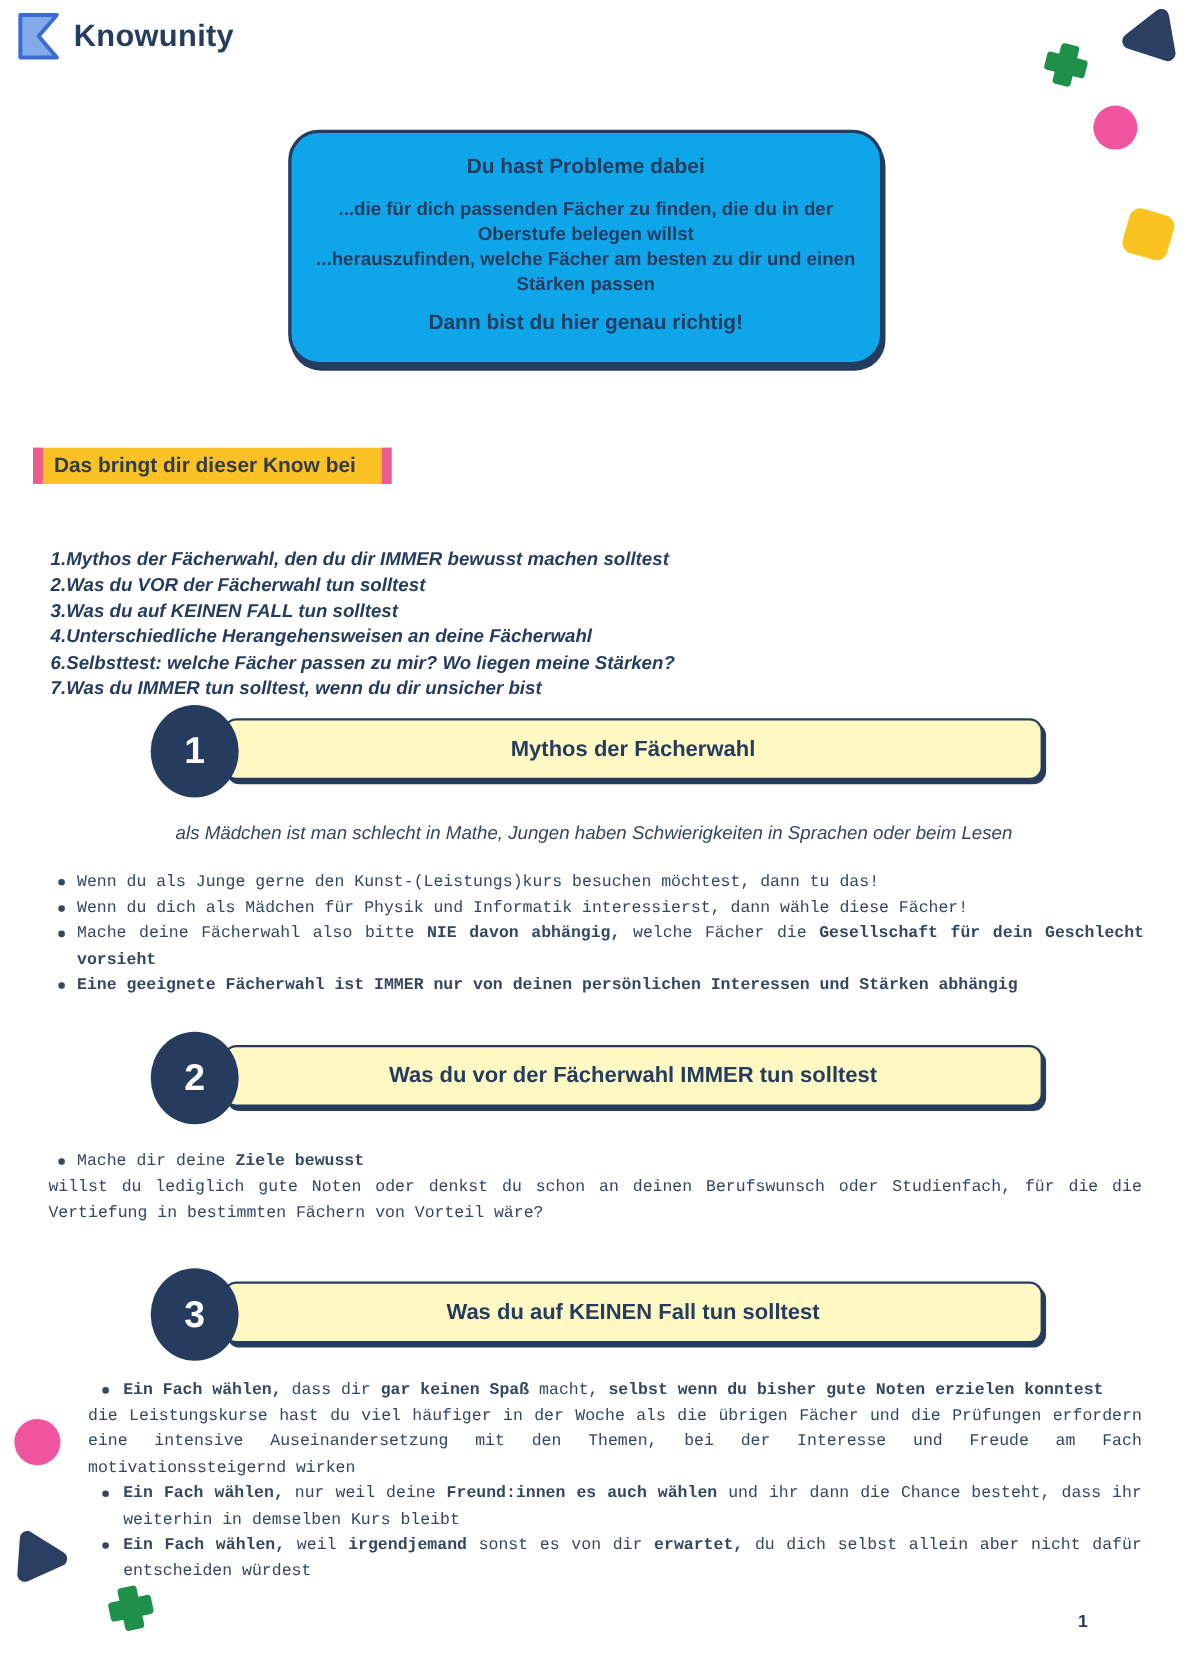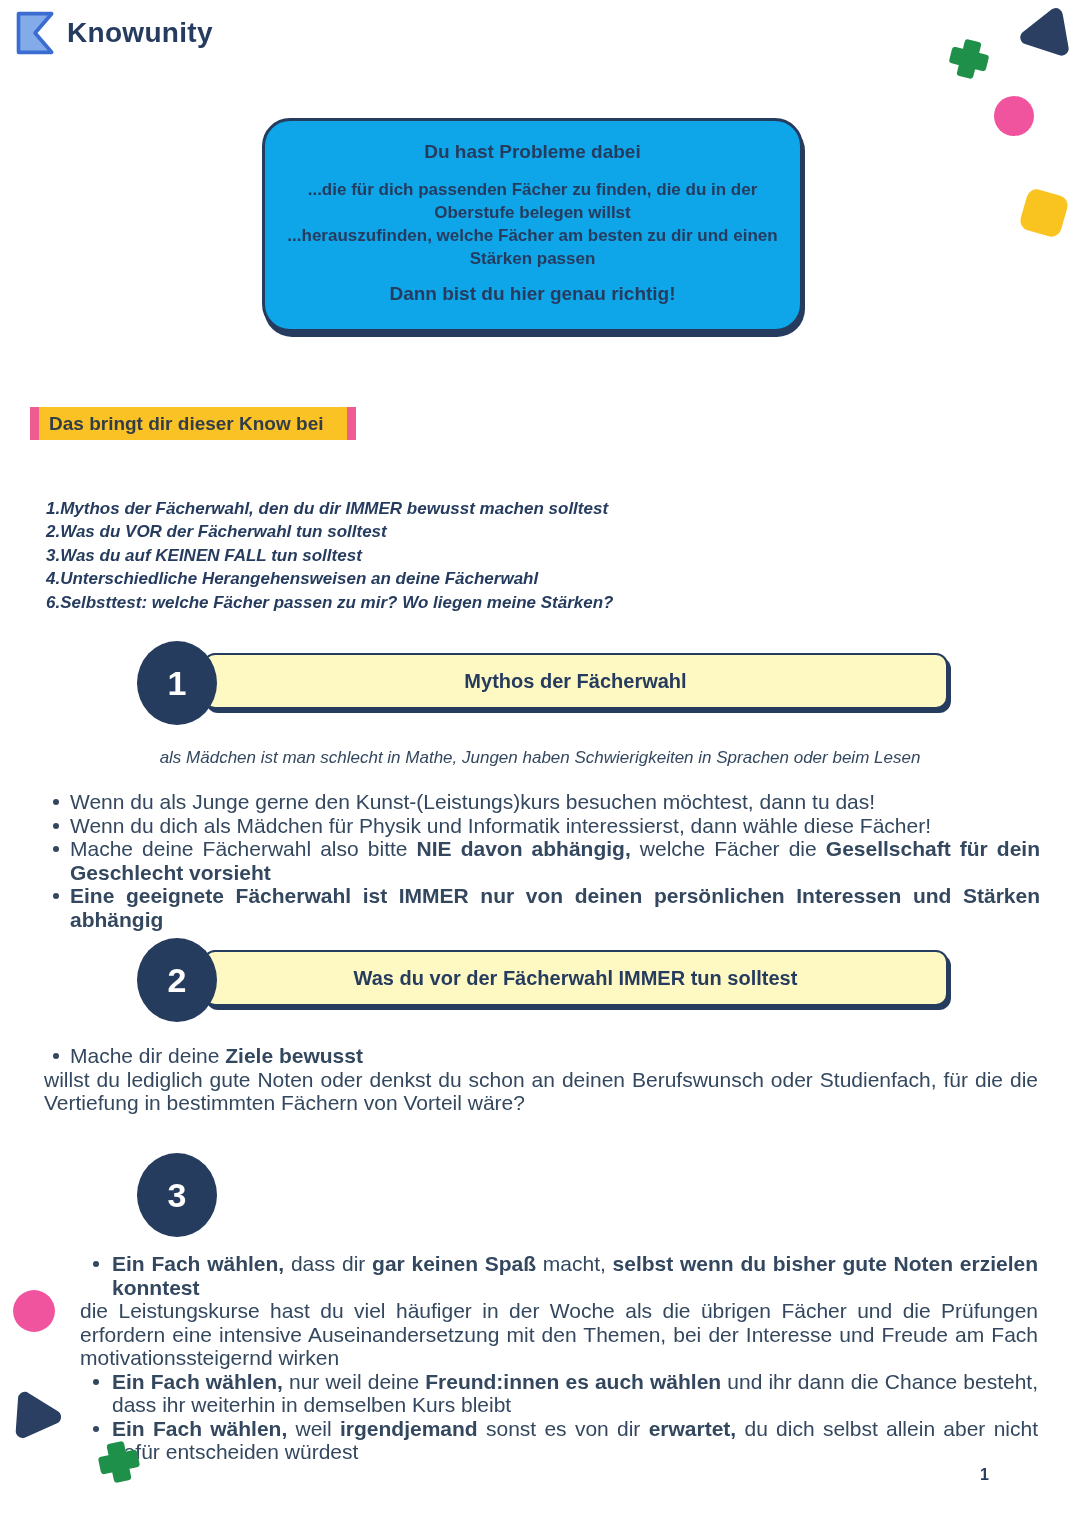--- a/index.html
+++ b/index.html
@@ -69,21 +69,21 @@
   .num1 { top: 641px; } .box1 { top: 653px; }
   .num2 { top: 938px; } .box2 { top: 950px; }
   .num3 { top: 1153px; } .box3 { top: 1165px; }
 
   .section-subtitle {
     position: absolute; top: 748px; left: 0; width: 100%; text-align: center;
     font-style: italic; font-size: 17px; color: var(--ink);
   }
 
   
-  .content { position: absolute; font-size: 21px; line-height: 23.5px; color: var(--ink); }
+  .content { position: absolute; font-size: 15px; line-height: 23.5px; color: var(--ink); font-family: Liberation Mono, monospace; }
   .sec1-content { left: 44px; top: 790px; width: 996px; }
   .sec2-content { left: 44px; top: 1044px; width: 994px; }
   .sec3-content { left: 80px; top: 1252px; width: 958px; }
   .blk { text-align: justify; }
   .blk.bullet { position: relative; padding-left: 26px; }
   .blk.bullet::before {
     content: ""; position: absolute; left: 9px; top: 9px;
     width: 6px; height: 6px; border-radius: 50%; background: currentColor;
   }
   .sec3-content .blk.bullet { padding-left: 32px; }
@@ -145,20 +145,21 @@
     <span class="banner-title">Das bringt dir dieser Know bei</span>
     <span class="banner-bar right"></span>
   </div>
 
   <ul class="toc-list">
     <li>1.Mythos der Fächerwahl, den du dir IMMER bewusst machen solltest</li>
     <li>2.Was du VOR der Fächerwahl tun solltest</li>
     <li>3.Was du auf KEINEN FALL tun solltest</li>
     <li>4.Unterschiedliche Herangehensweisen an deine Fächerwahl</li>
     <li>6.Selbsttest: welche Fächer passen zu mir? Wo liegen meine Stärken?</li>
+    <li>7.Was du IMMER tun solltest, wenn du dir unsicher bist</li>
   </ul>
 
   <div class="section-num num1">1</div>
   <div class="section-box box1">
     <span class="section-title">Mythos der Fächerwahl</span>
   </div>
   <div class="section-subtitle">als Mädchen ist man schlecht in Mathe, Jungen haben Schwierigkeiten in Sprachen oder beim Lesen</div>
   <div class="content sec1-content">
       <div class="blk bullet"><span>Wenn du als Junge gerne den Kunst-(Leistungs)kurs besuchen möchtest, dann tu das!</span></div>
       <div class="blk bullet"><span>Wenn du dich als Mädchen für Physik und Informatik interessierst, dann wähle diese Fächer!</span></div>
@@ -169,20 +170,23 @@
   <div class="section-num num2">2</div>
   <div class="section-box box2">
     <span class="section-title">Was du vor der Fächerwahl IMMER tun solltest</span>
   </div>
   <div class="content sec2-content">
       <div class="blk bullet"><span>Mache dir deine </span><span class="b">Ziele bewusst</span></div>
       <div class="blk para"><span>willst du lediglich gute Noten oder denkst du schon an deinen Berufswunsch oder Studienfach, für die die Vertiefung in bestimmten Fächern von Vorteil wäre?</span></div>
     </div>
 
   <div class="section-num num3">3</div>
+  <div class="section-box box3">
+    <span class="section-title">Was du auf KEINEN Fall tun solltest</span>
+  </div>
   <div class="content sec3-content">
       <div class="blk bullet"><span class="b">Ein Fach wählen,</span><span> dass dir </span><span class="b">gar keinen Spaß</span><span> macht, </span><span class="b">selbst wenn du bisher gute Noten erzielen konntest</span></div>
       <div class="blk para"><span>die Leistungskurse hast du viel häufiger in der Woche als die übrigen Fächer und die Prüfungen erfordern eine intensive Auseinandersetzung mit den Themen, bei der Interesse und Freude am Fach motivationssteigernd wirken</span></div>
       <div class="blk bullet"><span class="b">Ein Fach wählen,</span><span> nur weil deine </span><span class="b">Freund:innen es auch wählen</span><span> und ihr dann die Chance besteht, dass ihr weiterhin in demselben Kurs bleibt</span></div>
       <div class="blk bullet"><span class="b">Ein Fach wählen,</span><span> weil </span><span class="b">irgendjemand</span><span> sonst es von dir </span><span class="b">erwartet,</span><span> du dich selbst allein aber nicht dafür entscheiden würdest</span></div>
     </div>
 
   <svg class="deco dot d-dot-bl" width="44" height="44" viewBox="0 0 42 42">
     <circle cx="21" cy="21" r="20"></circle>
   </svg>

